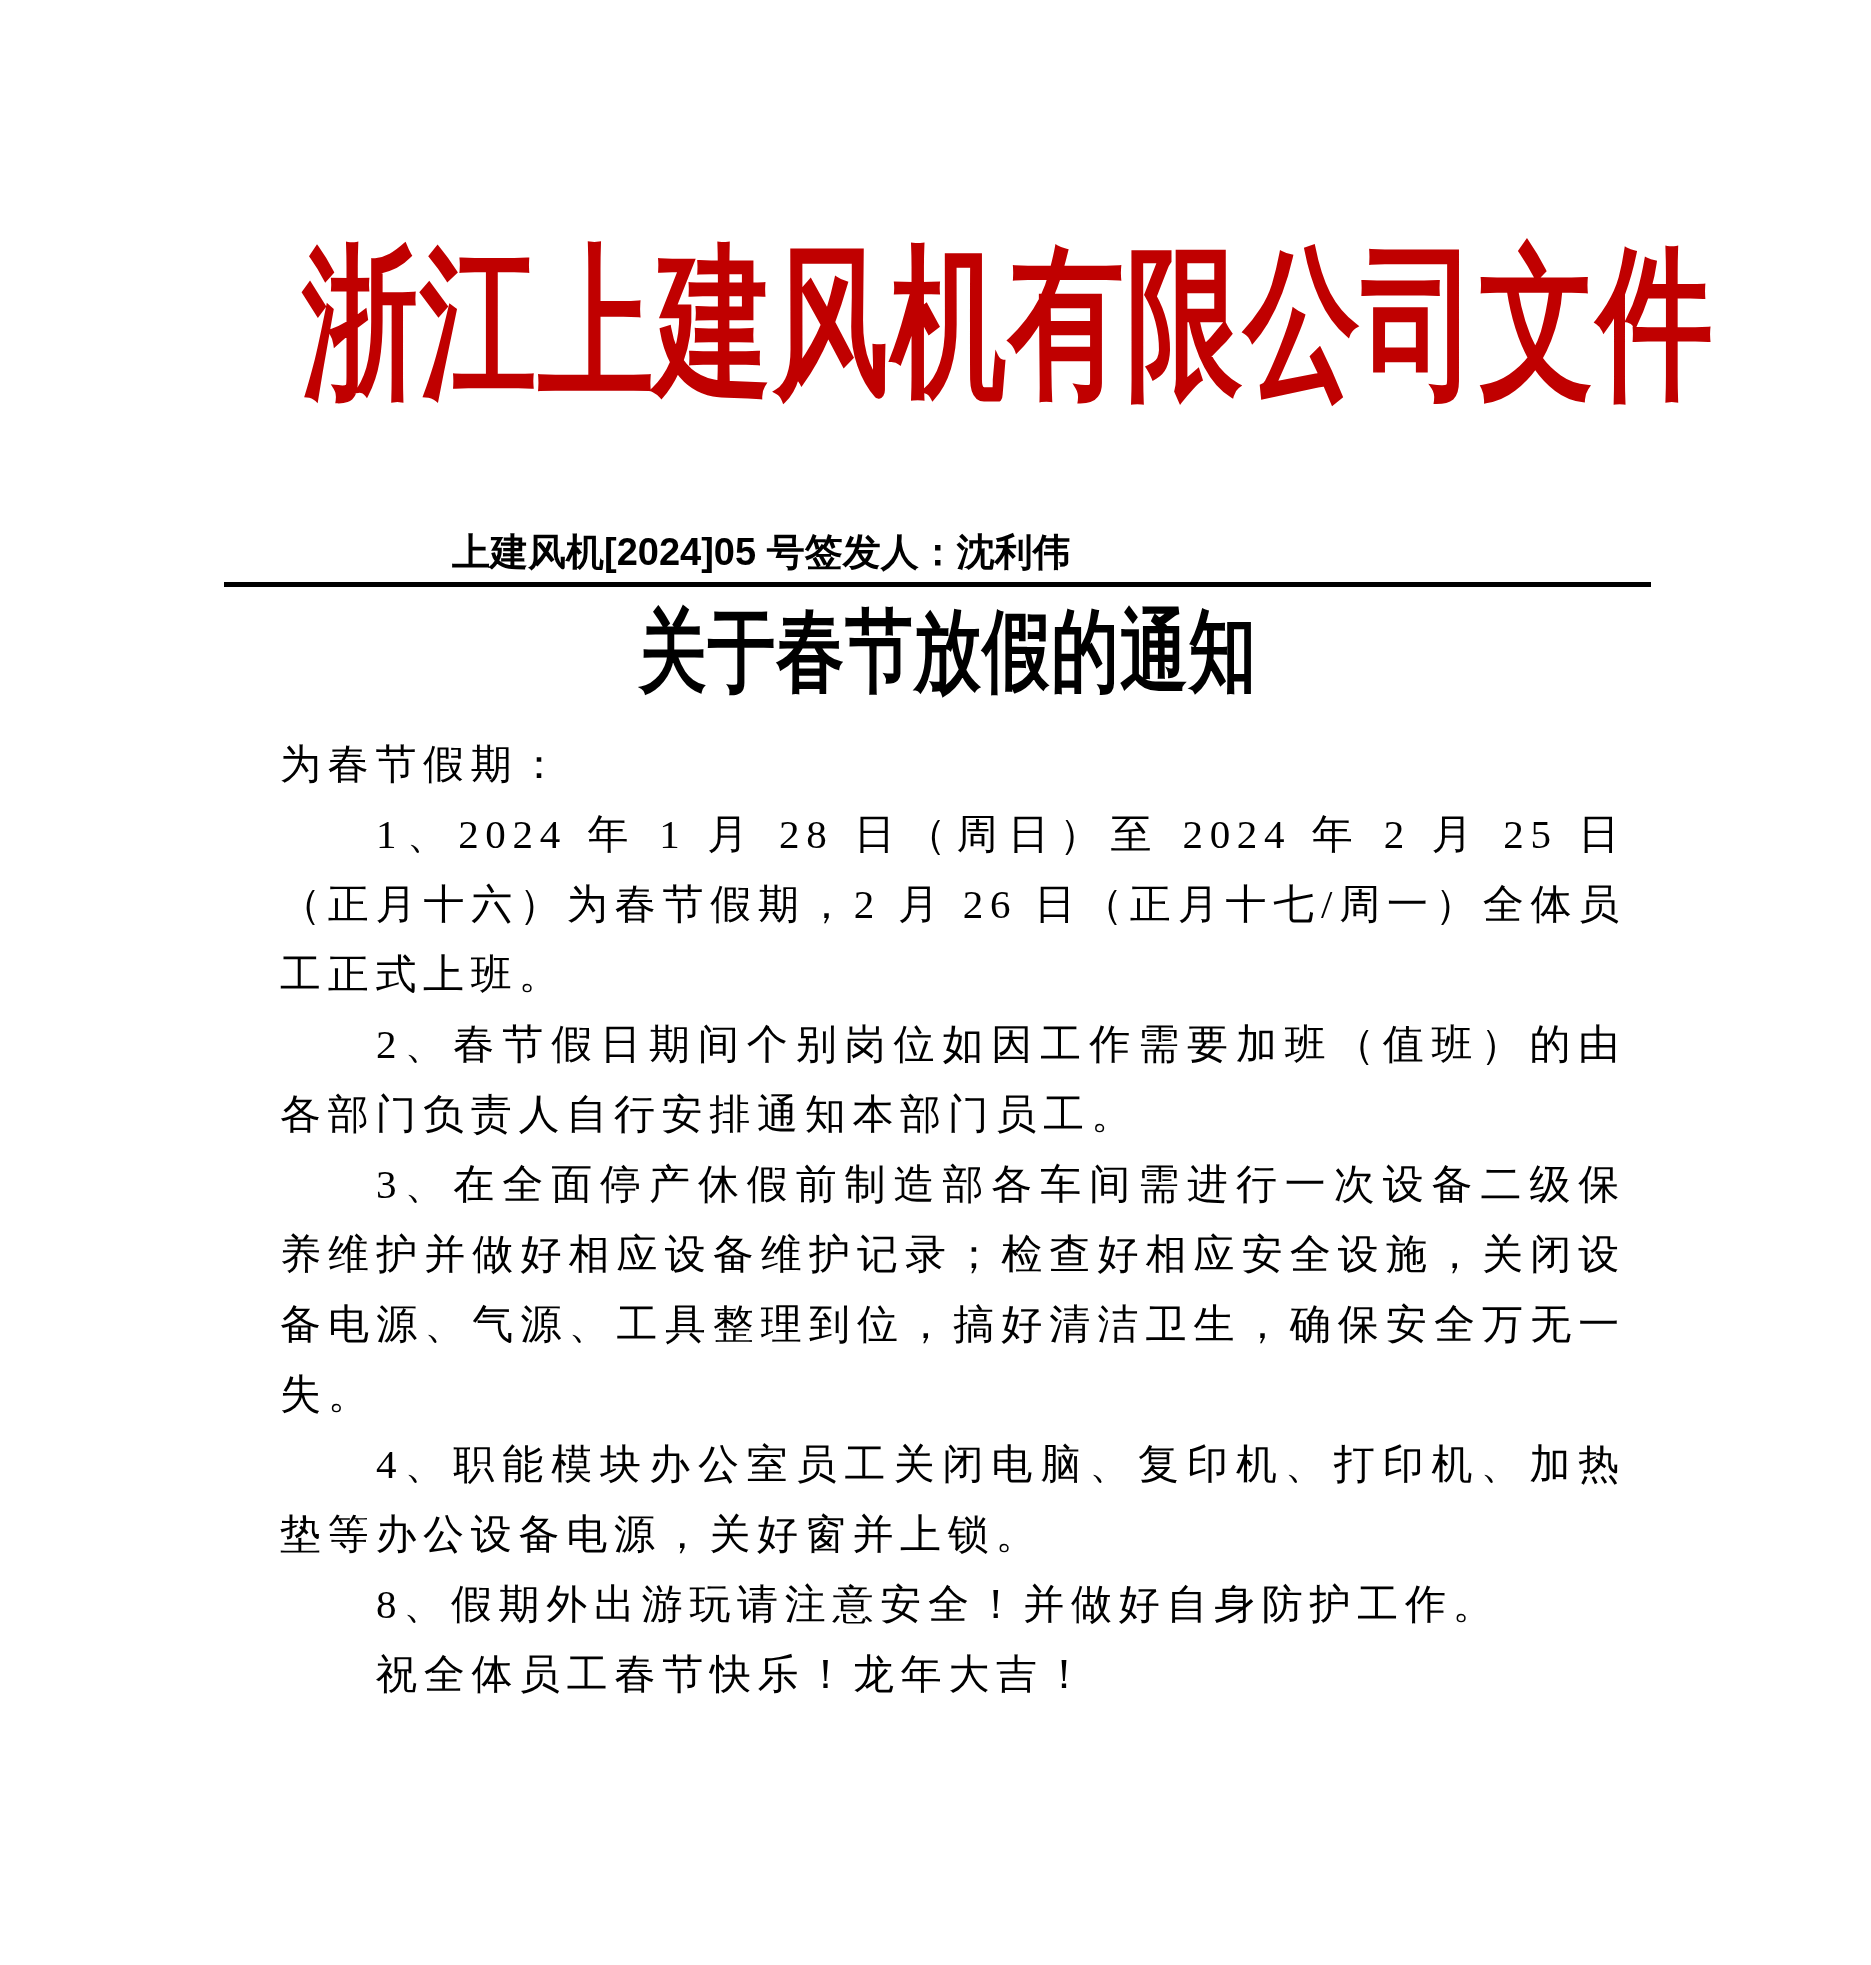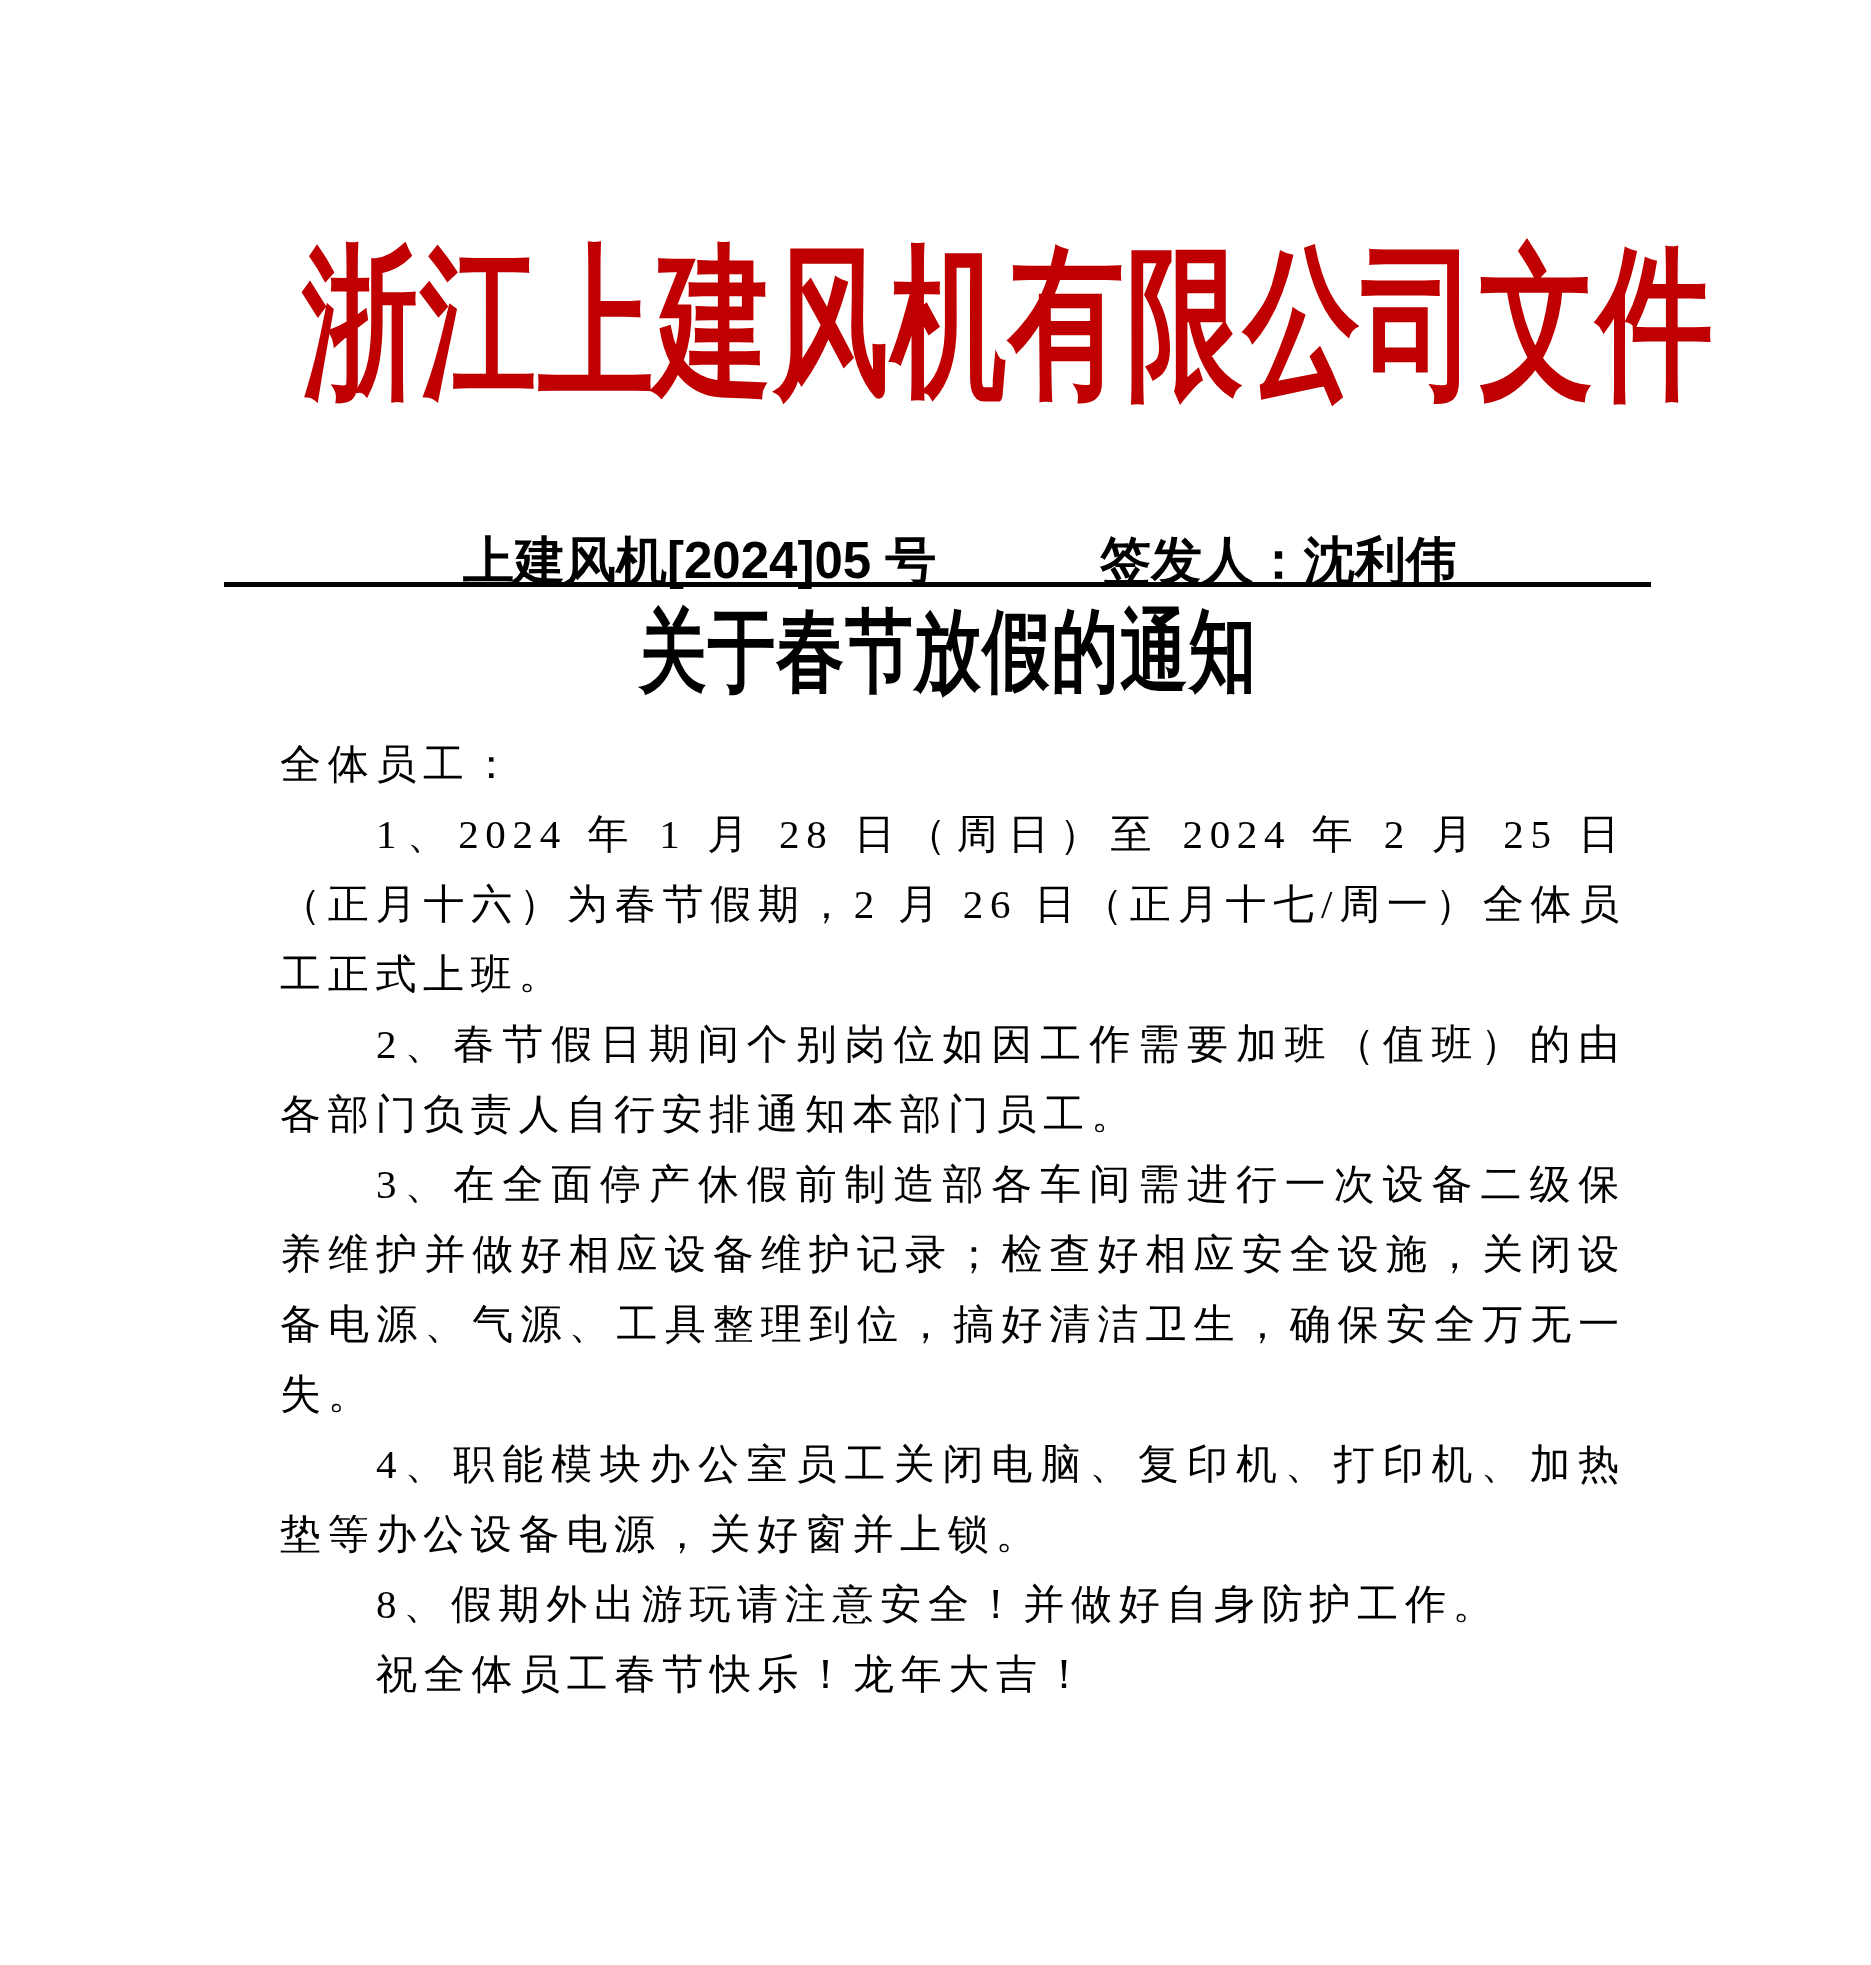--- a/index.html
+++ b/index.html
@@ -31,24 +31,24 @@
     font-size:165px;
     font-weight:bold;
     color:var(--red-letterhead);
     letter-spacing:3.1px;
     transform:scaleX(0.70) scaleY(1.0);
     transform-origin:50% 50%;
   }
   
   .doc-info{
     position:absolute;
-    top:527px;left:463px;width:994px;
-    display:flex;justify-content:space-between;align-items:baseline;
+    top:527px;left:452px;width:994px;
+    display:flex;align-items:baseline;
     font-family:"Liberation Sans","DejaVu Sans",sans-serif;
-    font-size:51px;font-weight:bold;
+    font-size:38px;font-weight:bold;
     white-space:nowrap;
   }
   
   .hr{
     position:absolute;left:224px;width:1427px;height:5.1px;
     background:var(--ink);
   }
   .hr.top-rule{top:582px;}
   
   .notice-title{
@@ -91,21 +91,21 @@
     <span>签发人：沈利伟</span>
   </div>
 
   <div class="hr top-rule"></div>
 
   <div class="notice-title">
     <span class="stretch">关于春节放假的通知</span>
   </div>
 
   <main class="body-block">
-    <p class="no-indent">全体员工：</p>
+    <p class="no-indent">为春节假期：</p>
     <p>1、2024 年 1 月 28 日（周日）至 2024 年 2 月 25 日（正月十六）为春节假期，2 月 26 日（正月十七/周一）全体员工正式上班。</p>
     <p>2、春节假日期间个别岗位如因工作需要加班（值班）的由各部门负责人自行安排通知本部门员工。</p>
     <p>3、在全面停产休假前制造部各车间需进行一次设备二级保养维护并做好相应设备维护记录；检查好相应安全设施，关闭设备电源、气源、工具整理到位，搞好清洁卫生，确保安全万无一失。</p>
     <p>4、职能模块办公室员工关闭电脑、复印机、打印机、加热垫等办公设备电源，关好窗并上锁。</p>
     <p>8、假期外出游玩请注意安全！并做好自身防护工作。</p>
     <p>祝全体员工春节快乐！龙年大吉！</p>
 
   </main>
 
 </div>

